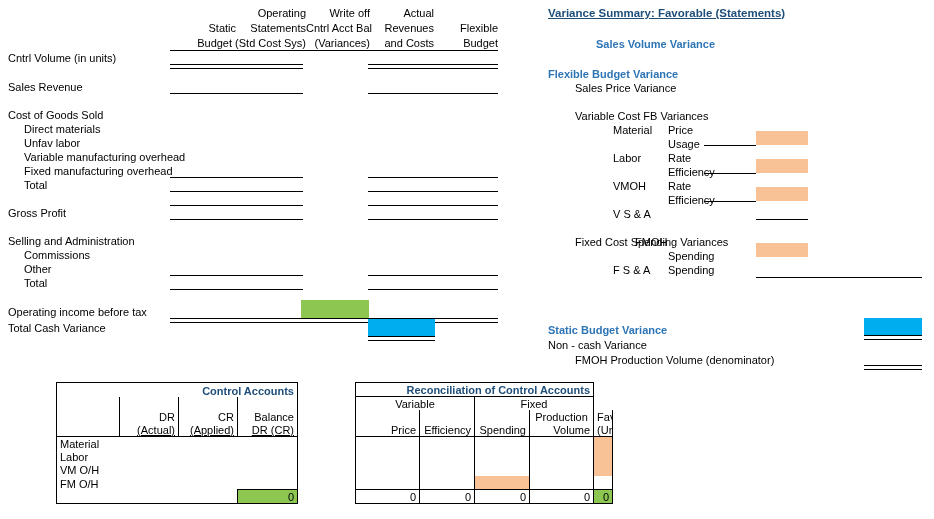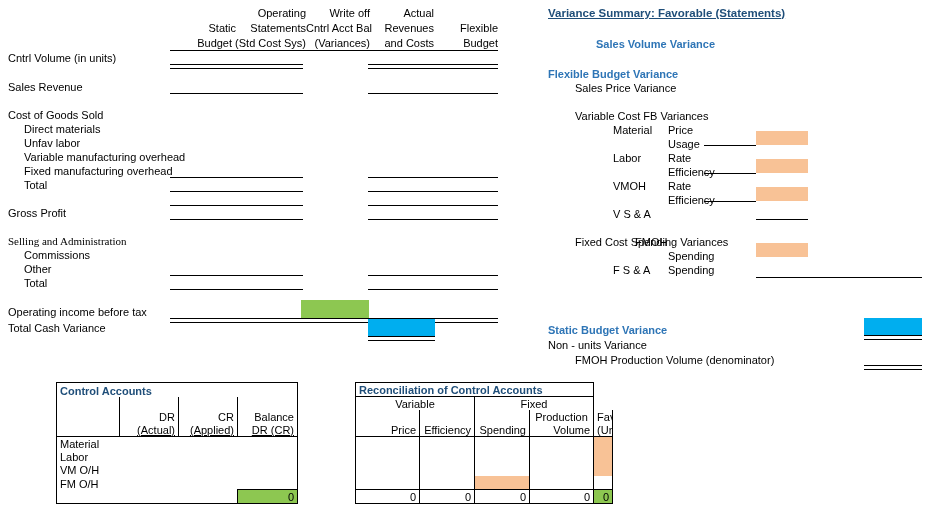--- a/index.html
+++ b/index.html
@@ -71,21 +71,21 @@
     white-space: nowrap;
   }
   .tbl td.nb { border: none; }
   .tbl td.nobot { border-bottom: none; }
   .tbl td.notop { border-top: none; }
   .tbl td.ctr { text-align: center; }
   .tbl td.rt  { text-align: right; }
   .tbl .secthead {
     color: #1F4E79;
     font-weight: bold;
-    text-align: left;
+    text-align: right;
   }
   .dblbot { box-shadow: 0 2px 0 -1px #000; }
 </style>
 </head>
 <body>
 
 <div class="txt r" style="left:238px; top:7px; width:68px;">Operating</div>
 <div class="txt r" style="left:306px; top:7px; width:64px;">Write off</div>
 <div class="txt r" style="left:372px; top:7px; width:62px;">Actual</div>
 
@@ -104,21 +104,21 @@
 
 <div class="txt" style="left:8px; top:52px;">Cntrl Volume (in units)</div>
 <div class="txt" style="left:8px; top:81px;">Sales Revenue</div>
 <div class="txt" style="left:8px; top:109px;">Cost of Goods Sold</div>
 <div class="txt" style="left:24px; top:123px;">Direct materials</div>
 <div class="txt" style="left:24px; top:137px;">Unfav labor</div>
 <div class="txt" style="left:24px; top:151px;">Variable manufacturing overhead</div>
 <div class="txt" style="left:24px; top:165px;">Fixed manufacturing overhead</div>
 <div class="txt" style="left:24px; top:179px;">Total</div>
 <div class="txt" style="left:8px; top:207px;">Gross Profit</div>
-<div class="txt" style="left:8px; top:235px;font-family:Liberation Serif, serif;">Selling and Administration</div>
+<div class="txt" style="left:8px; top:235px;">Selling and Administration</div>
 <div class="txt" style="left:24px; top:249px;">Commissions</div>
 <div class="txt" style="left:24px; top:263px;">Other</div>
 <div class="txt" style="left:24px; top:277px;">Total</div>
 <div class="txt" style="left:8px; top:306px;">Operating income before tax</div>
 <div class="txt" style="left:8px; top:322px;">Total Cash Variance</div>
 
 <div class="rule2" style="left:170px; top:64px; width:133px;"></div>
 <div class="rule2" style="left:368px; top:64px; width:130px;"></div>
 
 <div class="rule" style="left:170px; top:93px; width:133px;"></div>
@@ -186,21 +186,21 @@
 <div class="txt" style="left:613px; top:264px;">F S &amp; A</div>
 <div class="txt" style="left:668px; top:264px;">Spending</div>
 
 <div class="fill orange" style="left:756px; top:243px; width:52px; height:14px;"></div>
 <div class="rule" style="left:756px; top:277px; width:166px;"></div>
 
 <div class="txt blue-head" style="left:548px; top:324px;">Static Budget Variance</div>
 <div class="fill cyan" style="left:864px; top:318px; width:58px; height:17px;"></div>
 <div class="rule2" style="left:864px; top:335px; width:58px;"></div>
 
-<div class="txt" style="left:548px; top:339px;">Non - units Variance</div>
+<div class="txt" style="left:548px; top:339px;">Non - cash Variance</div>
 <div class="txt" style="left:575px; top:354px;">FMOH   Production Volume (denominator)</div>
 <div class="rule2" style="left:864px; top:365px; width:58px;"></div>
 
 <table class="tbl" style="left:56px; top:382px; width:557px;">
   <colgroup>
     <col style="width:63px">
     <col style="width:59px">
     <col style="width:59px">
     <col style="width:60px">
     <col style="width:58px">

